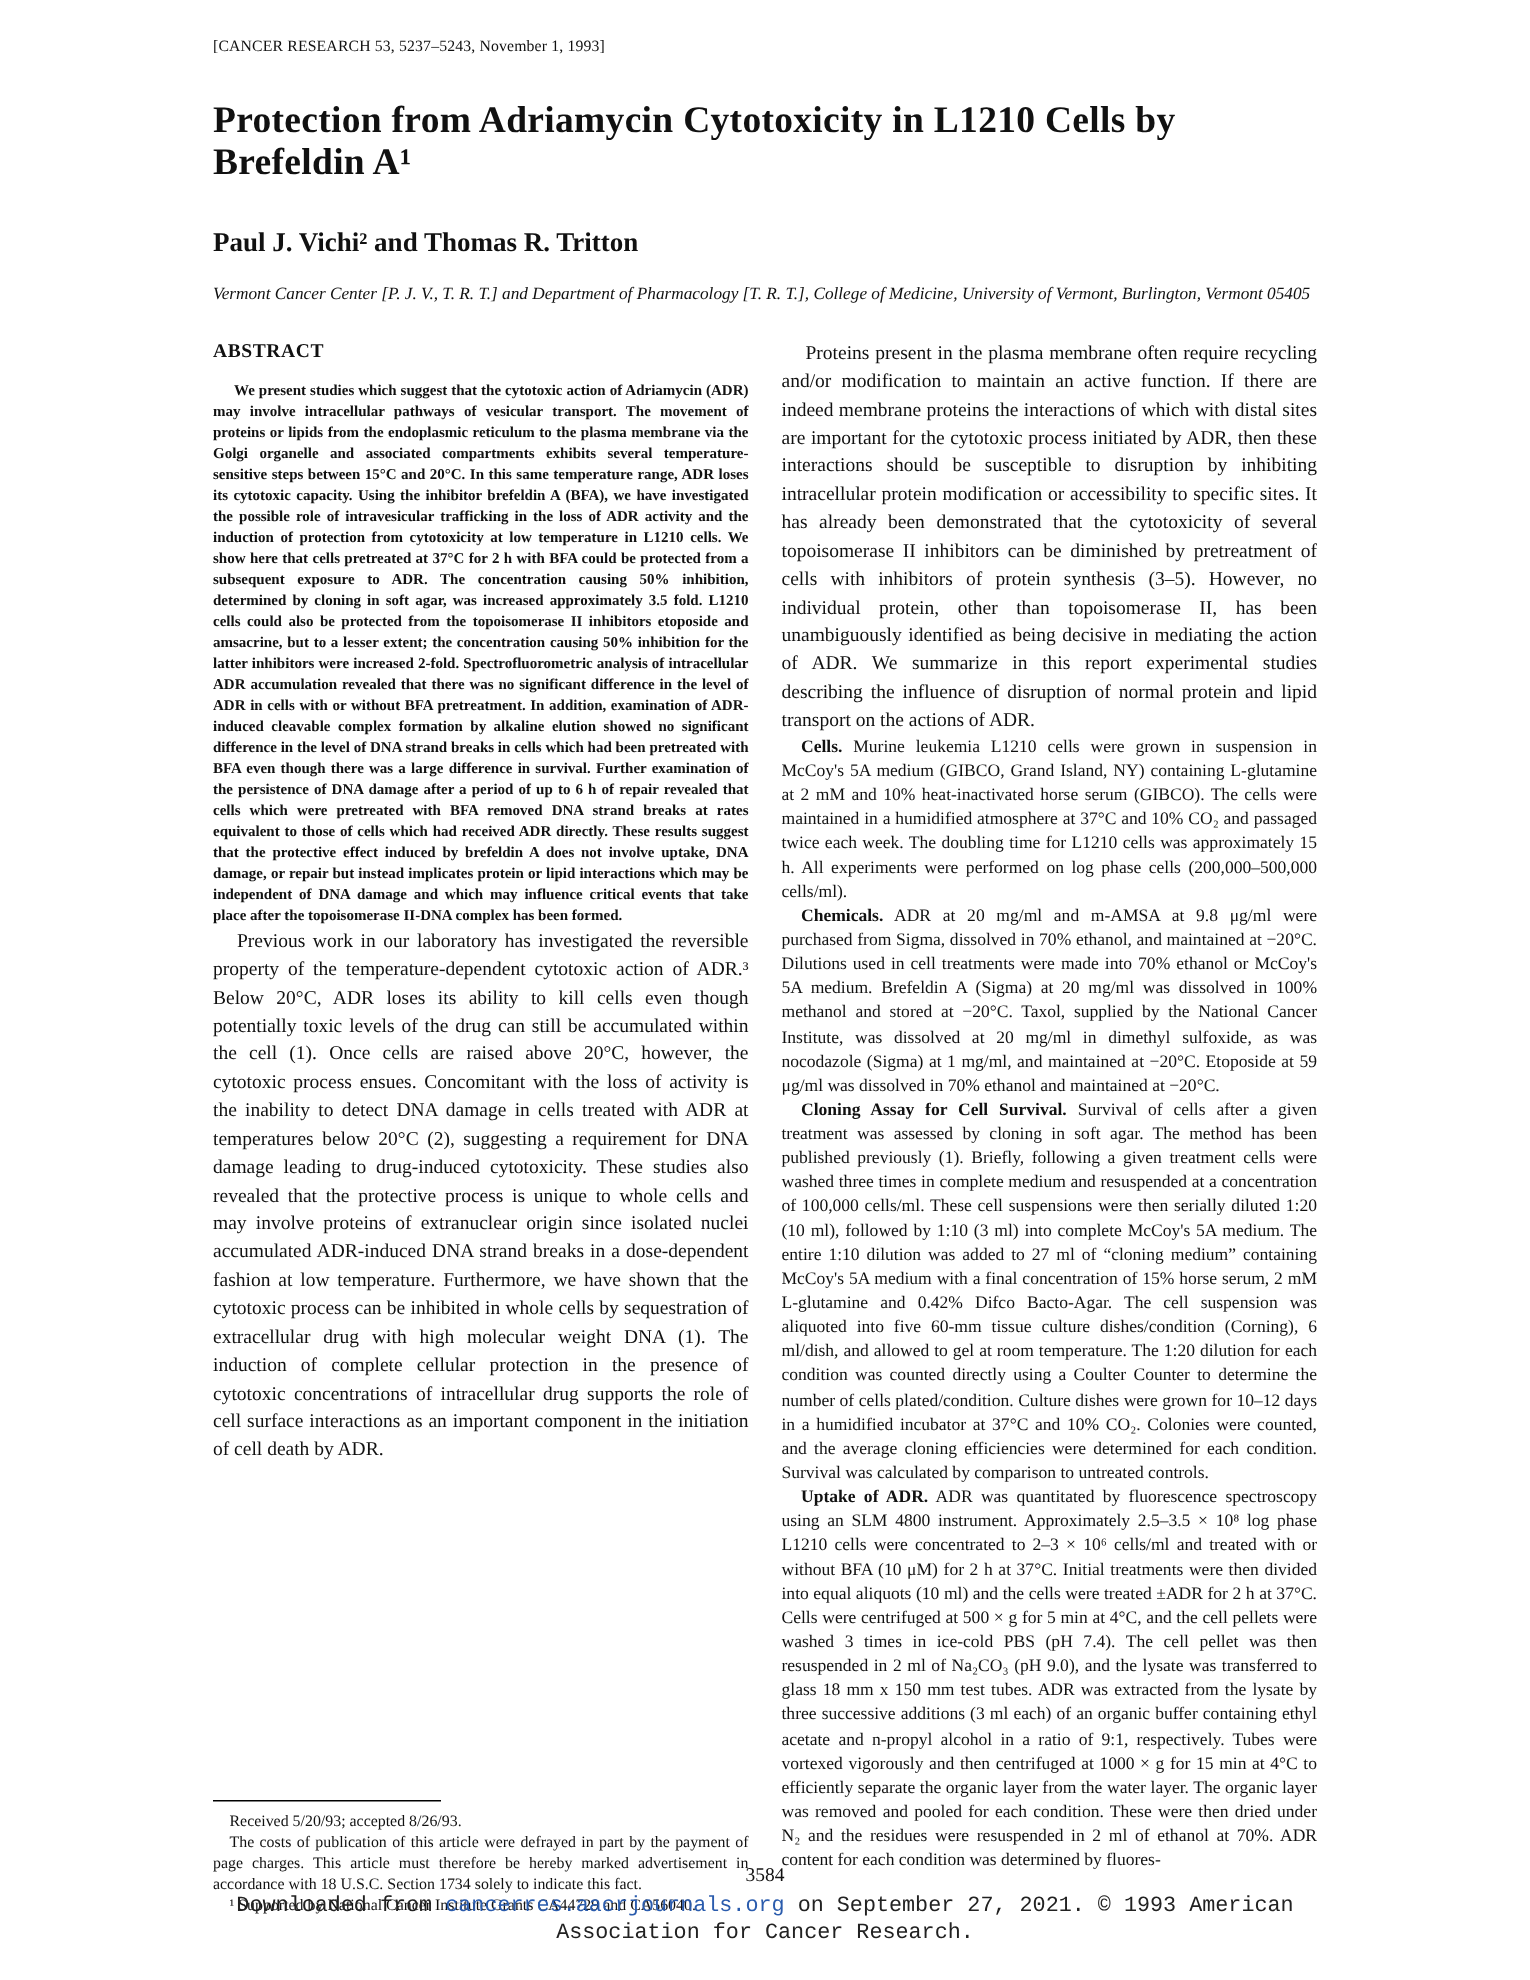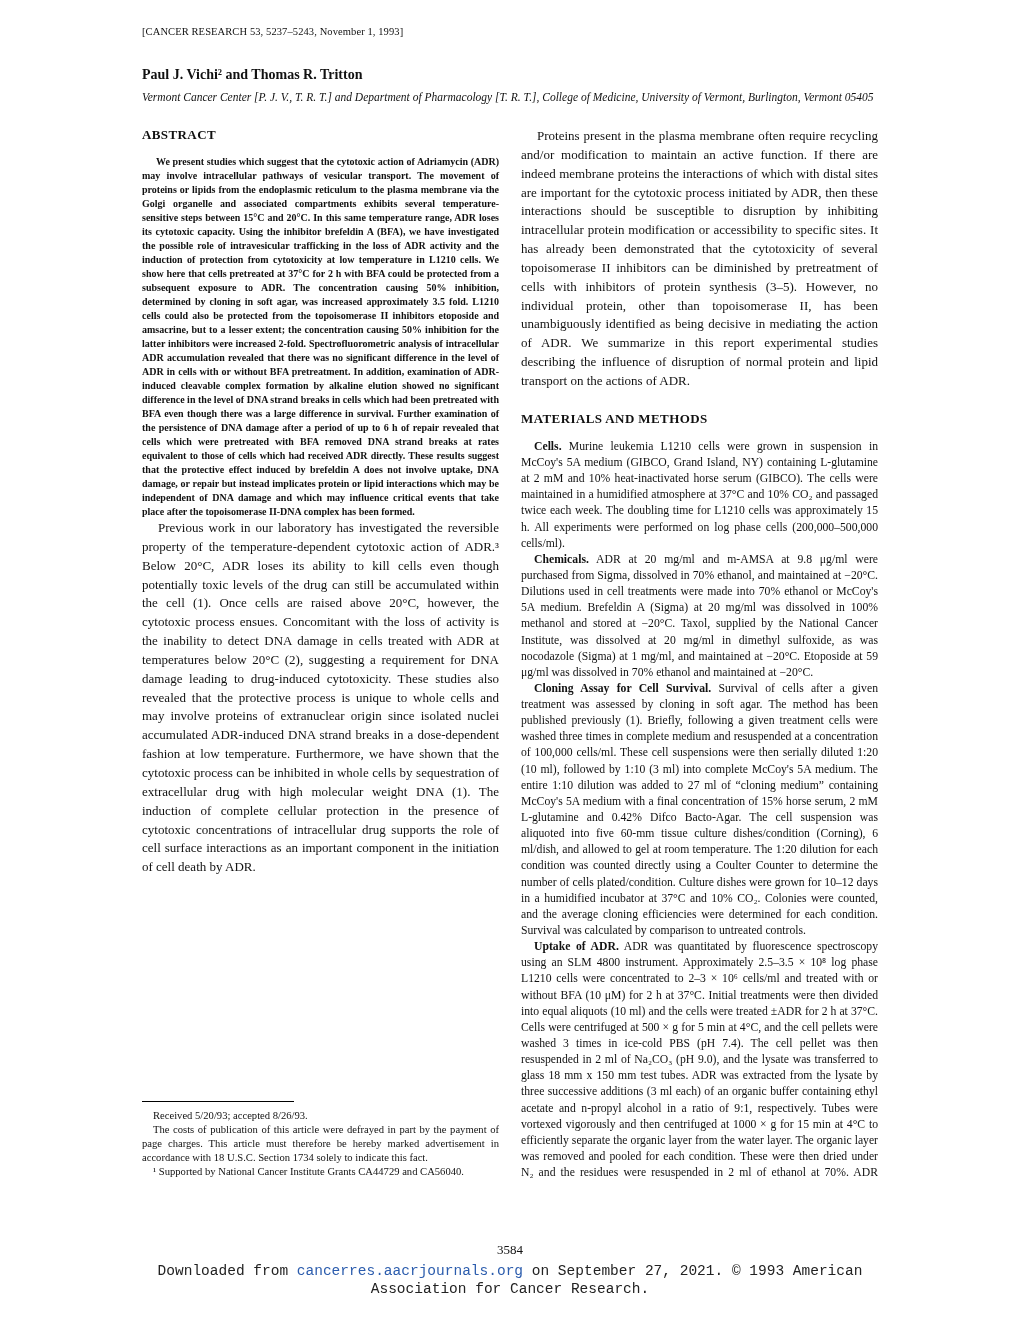--- a/index.html
+++ b/index.html
@@ -5,21 +5,21 @@
   * { margin: 0; padding: 0; box-sizing: border-box; }
   html, body { background: #ffffff; }
   .page {
     width: 908px; height: 1320px; background: #ffffff; position: relative;
     font-family: "Liberation Serif", "DejaVu Serif", serif; color: #111;
     overflow: hidden; margin: 0 auto;
   }
   .content { padding: 26px 86px 0 86px; }
   .journal-line { font-size: 10.5px; letter-spacing: 0.1px; margin-bottom: 30px; }
   .title { font-size: 25px; font-weight: bold; letter-spacing: 0.2px; margin-bottom: 28px; }
-  .authors { font-size: 14px; font-weight: bold; margin-bottom: 8px; }
+  .authors { font-size: 18px; font-weight: bold; margin-bottom: 18px; }
   .affiliation { font-size: 11.5px; font-style: italic; margin-bottom: 24px; }
   .columns { display: flex; gap: 22px; height: 1052px; overflow: hidden; }
   .col { width: 413px; text-align: justify; }
   .col.left { display: flex; flex-direction: column; }
   h2.section {
     font-size: 13px; font-weight: bold; letter-spacing: 0.4px;
     text-align: left; margin: 0 0 12px 0;
   }
   h2.mt { margin-top: 20px; }
   .abstract-text { font-size: 10px; font-weight: bold; line-height: 1.4; text-indent: 14px; }
@@ -42,20 +42,21 @@
   .footer a { color: #2b5cad; text-decoration: none; cursor: pointer; }
 </style>
 </head>
 <body>
 
 <div class="page">
   <div class="content">
 
     <div class="journal-line">[CANCER RESEARCH 53, 5237–5243, November 1, 1993]</div>
 
+    <h1 class="title">Protection from Adriamycin Cytotoxicity in L1210 Cells by Brefeldin A¹</h1>
 
     <div class="authors">Paul J. Vichi² and Thomas R. Tritton</div>
 
     <div class="affiliation">Vermont Cancer Center [P. J. V., T. R. T.] and Department of Pharmacology [T. R. T.], College of Medicine, University of Vermont, Burlington, Vermont 05405</div>
 
     <div class="columns">
 
       <div class="col left">
         <h2 class="section">ABSTRACT</h2>
         <p class="abstract-text">We present studies which suggest that the cytotoxic action of Adriamycin (ADR) may involve intracellular pathways of vesicular transport. The movement of proteins or lipids from the endoplasmic reticulum to the plasma membrane via the Golgi organelle and associated compartments exhibits several temperature-sensitive steps between 15°C and 20°C. In this same temperature range, ADR loses its cytotoxic capacity. Using the inhibitor brefeldin A (BFA), we have investigated the possible role of intravesicular trafficking in the loss of ADR activity and the induction of protection from cytotoxicity at low temperature in L1210 cells. We show here that cells pretreated at 37°C for 2 h with BFA could be protected from a subsequent exposure to ADR. The concentration causing 50% inhibition, determined by cloning in soft agar, was increased approximately 3.5 fold. L1210 cells could also be protected from the topoisomerase II inhibitors etoposide and amsacrine, but to a lesser extent; the concentration causing 50% inhibition for the latter inhibitors were increased 2-fold. Spectrofluorometric analysis of intracellular ADR accumulation revealed that there was no significant difference in the level of ADR in cells with or without BFA pretreatment. In addition, examination of ADR-induced cleavable complex formation by alkaline elution showed no significant difference in the level of DNA strand breaks in cells which had been pretreated with BFA even though there was a large difference in survival. Further examination of the persistence of DNA damage after a period of up to 6 h of repair revealed that cells which were pretreated with BFA removed DNA strand breaks at rates equivalent to those of cells which had received ADR directly. These results suggest that the protective effect induced by brefeldin A does not involve uptake, DNA damage, or repair but instead implicates protein or lipid interactions which may be independent of DNA damage and which may influence critical events that take place after the topoisomerase II-DNA complex has been formed.</p>
@@ -66,21 +67,20 @@
           <div class="fn-rule"></div>
           <p>Received 5/20/93; accepted 8/26/93.</p>
           <p>The costs of publication of this article were defrayed in part by the payment of page charges. This article must therefore be hereby marked advertisement in accordance with 18 U.S.C. Section 1734 solely to indicate this fact.</p>
           <p>¹ Supported by National Cancer Institute Grants CA44729 and CA56040.</p>
         </div>
       </div>
 
       <div class="col right">
         <p class="bodytext">Proteins present in the plasma membrane often require recycling and/or modification to maintain an active function. If there are indeed membrane proteins the interactions of which with distal sites are important for the cytotoxic process initiated by ADR, then these interactions should be susceptible to disruption by inhibiting intracellular protein modification or accessibility to specific sites. It has already been demonstrated that the cytotoxicity of several topoisomerase II inhibitors can be diminished by pretreatment of cells with inhibitors of protein synthesis (3–5). However, no individual protein, other than topoisomerase II, has been unambiguously identified as being decisive in mediating the action of ADR. We summarize in this report experimental studies describing the influence of disruption of normal protein and lipid transport on the actions of ADR.</p>
 
-        <h2 class="section mt">MATERIALS AND METHODS</h2>
 
         <p class="methods-p"><span class="lead">Cells.</span> <span>Murine leukemia L1210 cells were grown in suspension in McCoy's 5A medium (GIBCO, Grand Island, NY) containing L-glutamine at 2 mM and 10% heat-inactivated horse serum (GIBCO). The cells were maintained in a humidified atmosphere at 37°C and 10% CO₂ and passaged twice each week. The doubling time for L1210 cells was approximately 15 h. All experiments were performed on log phase cells (200,000–500,000 cells/ml).</span></p>
 
         <p class="methods-p"><span class="lead">Chemicals.</span> <span>ADR at 20 mg/ml and m-AMSA at 9.8 μg/ml were purchased from Sigma, dissolved in 70% ethanol, and maintained at −20°C. Dilutions used in cell treatments were made into 70% ethanol or McCoy's 5A medium. Brefeldin A (Sigma) at 20 mg/ml was dissolved in 100% methanol and stored at −20°C. Taxol, supplied by the National Cancer Institute, was dissolved at 20 mg/ml in dimethyl sulfoxide, as was nocodazole (Sigma) at 1 mg/ml, and maintained at −20°C. Etoposide at 59 μg/ml was dissolved in 70% ethanol and maintained at −20°C.</span></p>
 
         <p class="methods-p"><span class="lead">Cloning Assay for Cell Survival.</span> <span>Survival of cells after a given treatment was assessed by cloning in soft agar. The method has been published previously (1). Briefly, following a given treatment cells were washed three times in complete medium and resuspended at a concentration of 100,000 cells/ml. These cell suspensions were then serially diluted 1:20 (10 ml), followed by 1:10 (3 ml) into complete McCoy's 5A medium. The entire 1:10 dilution was added to 27 ml of “cloning medium” containing McCoy's 5A medium with a final concentration of 15% horse serum, 2 mM L-glutamine and 0.42% Difco Bacto-Agar. The cell suspension was aliquoted into five 60-mm tissue culture dishes/condition (Corning), 6 ml/dish, and allowed to gel at room temperature. The 1:20 dilution for each condition was counted directly using a Coulter Counter to determine the number of cells plated/condition. Culture dishes were grown for 10–12 days in a humidified incubator at 37°C and 10% CO₂. Colonies were counted, and the average cloning efficiencies were determined for each condition. Survival was calculated by comparison to untreated controls.</span></p>
 
         <p class="methods-p"><span class="lead">Uptake of ADR.</span> <span>ADR was quantitated by fluorescence spectroscopy using an SLM 4800 instrument. Approximately 2.5–3.5 × 10⁸ log phase L1210 cells were concentrated to 2–3 × 10⁶ cells/ml and treated with or without BFA (10 μM) for 2 h at 37°C. Initial treatments were then divided into equal aliquots (10 ml) and the cells were treated ±ADR for 2 h at 37°C. Cells were centrifuged at 500 × g for 5 min at 4°C, and the cell pellets were washed 3 times in ice-cold PBS (pH 7.4). The cell pellet was then resuspended in 2 ml of Na₂CO₃ (pH 9.0), and the lysate was transferred to glass 18 mm x 150 mm test tubes. ADR was extracted from the lysate by three successive additions (3 ml each) of an organic buffer containing ethyl acetate and n-propyl alcohol in a ratio of 9:1, respectively. Tubes were vortexed vigorously and then centrifuged at 1000 × g for 15 min at 4°C to efficiently separate the organic layer from the water layer. The organic layer was removed and pooled for each condition. These were then dried under N₂ and the residues were resuspended in 2 ml of ethanol at 70%. ADR content for each condition was determined by fluores-</span></p>
       </div>
 

